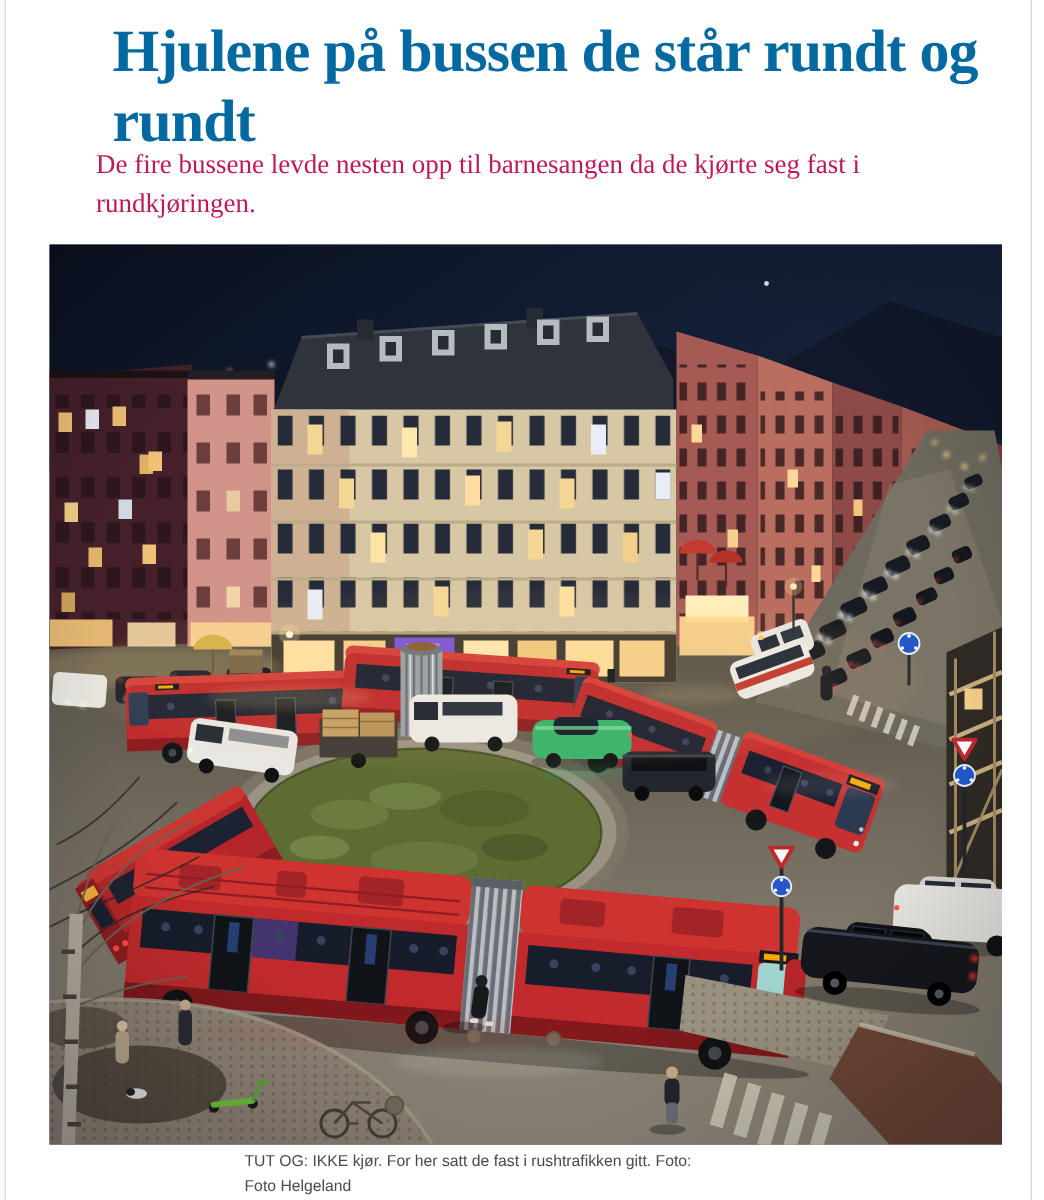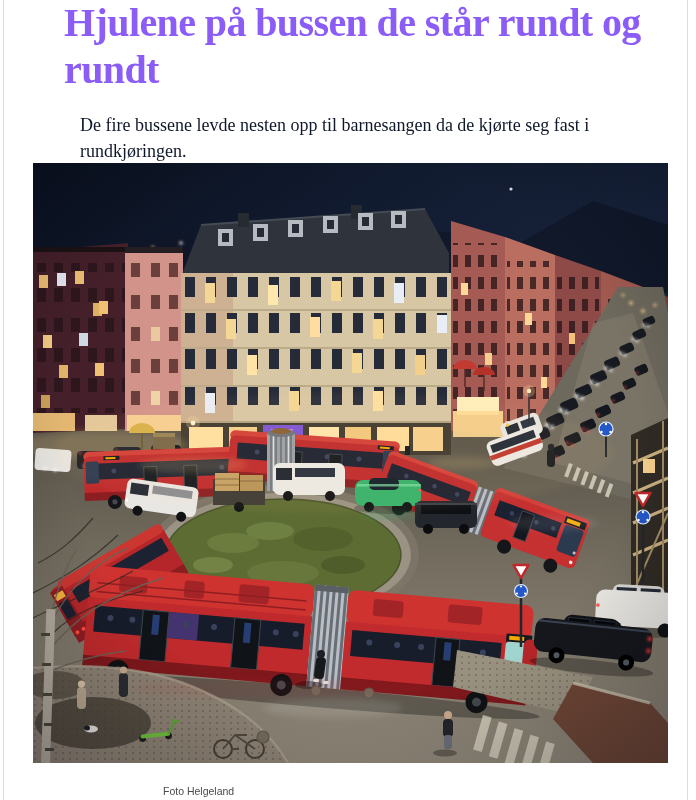--- a/index.html
+++ b/index.html
@@ -4,27 +4,27 @@
 <style>
   html,body{margin:0;padding:0;}
   body{
     width:696px;height:800px;background:#ffffff;position:relative;overflow:hidden;
     font-family:"Liberation Serif", serif;
   }
   .edge{position:absolute;top:0;bottom:0;width:1px;background:#dcdcdc;}
   .edge.left{left:3px;}
   .edge.right{left:687px;}
   .headline{
-    position:absolute;left:64px;top:0px;width:614px;margin:0;
+    position:absolute;left:64px;top:0px;width:614px;margin:11px;
     font-family:"Liberation Serif", serif;font-weight:700;
-    font-size:40px;line-height:1.17;letter-spacing:-0.6px;color:#8b5cf6;
+    font-size:40px;line-height:1.17;letter-spacing:-0.6px;color:#0369a1;
   }
   .lead{
-    position:absolute;left:64px;top:97px;width:540px;margin:16px;
-    font-size:18px;line-height:1.44;color:#0f172a;
+    position:absolute;left:64px;top:97px;width:540px;margin:0;
+    font-size:18px;line-height:1.44;color:#be185d;
   }
   .photo{
     position:absolute;left:33px;top:163px;width:635px;height:600px;margin:0;
     background:#0b1220;
   }
   .photo svg{display:block;}
   .caption{
     position:absolute;left:163px;top:766px;width:380px;
     font-family:"Liberation Sans", sans-serif;
     font-size:10.5px;line-height:1.6;color:#4a4a4a;
@@ -750,15 +750,15 @@
     <ellipse cx="520" cy="360" rx="45" ry="8" fill="#fff" opacity="0.08" filter="url(#b4)"></ellipse>
     <ellipse cx="355" cy="352" rx="28" ry="5" fill="#35b36b" opacity="0.22" filter="url(#b4)"></ellipse>
     <ellipse cx="250" cy="525" rx="150" ry="10" fill="#c0272b" opacity="0.09" filter="url(#b4)"></ellipse>
     <ellipse cx="300" cy="290" rx="280" ry="60" fill="#ffcf8a" opacity="0.05" filter="url(#b4)"></ellipse>
   </g>
   <rect x="0" y="0" width="635" height="600" fill="url(#vig)"></rect>
 </svg>
 </figure>
 
 <figcaption class="caption">
-  <br>
+  <span>TUT OG: IKKE kjør. For her satt de fast i rushtrafikken gitt. Foto:</span><br>
   <span>Foto Helgeland</span>
 </figcaption>
 
 </body></html>

